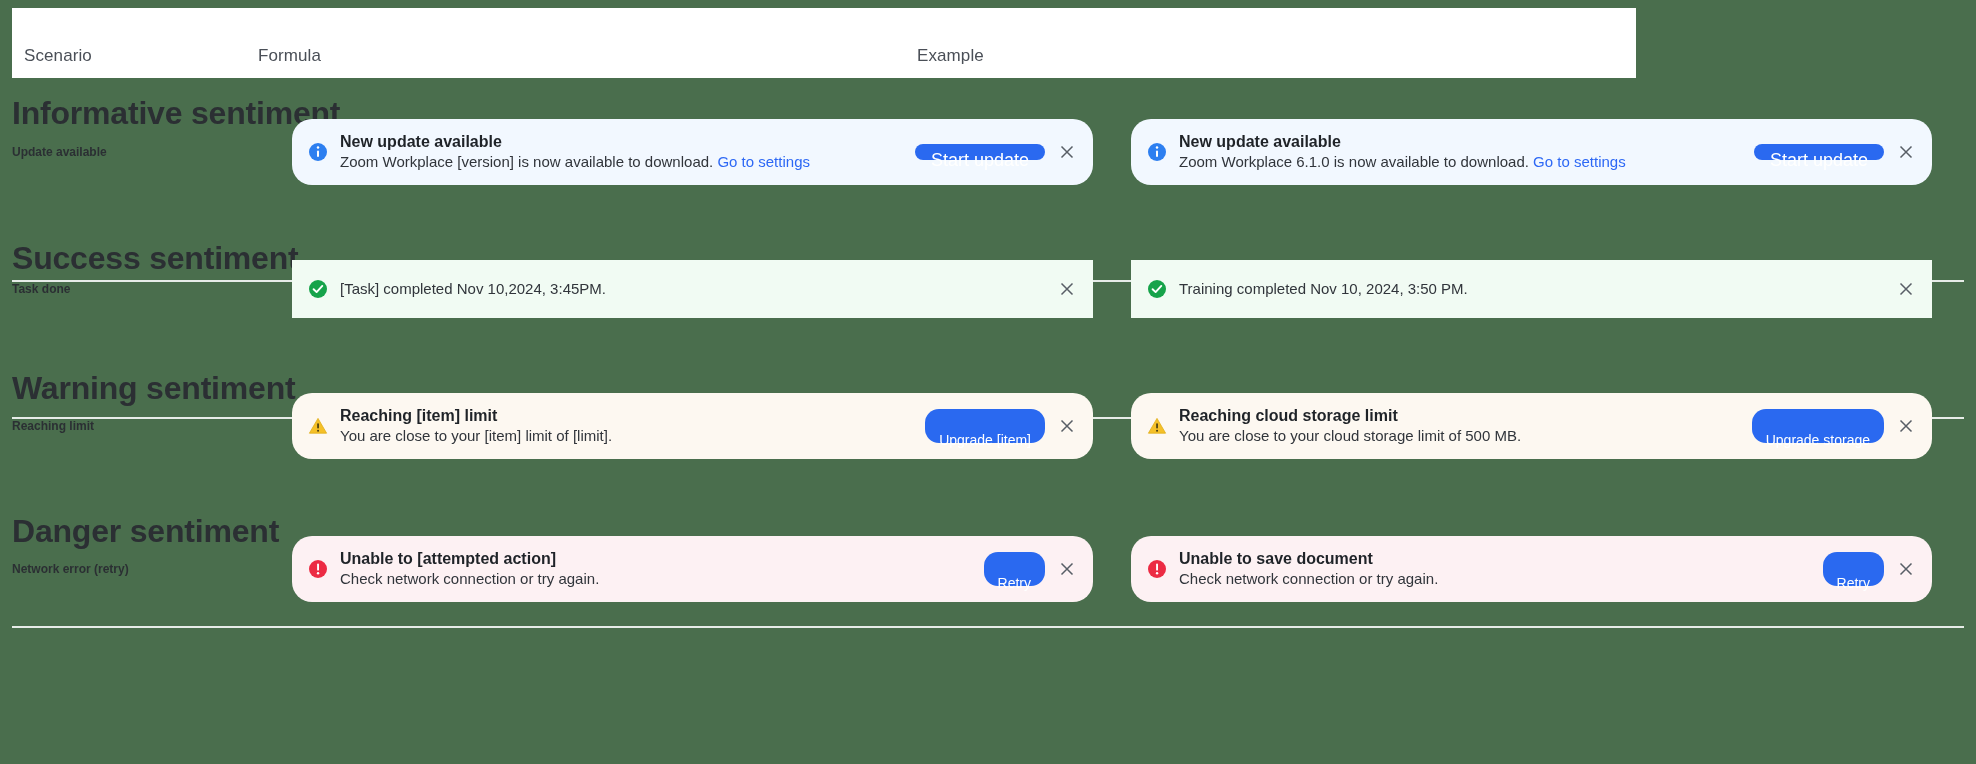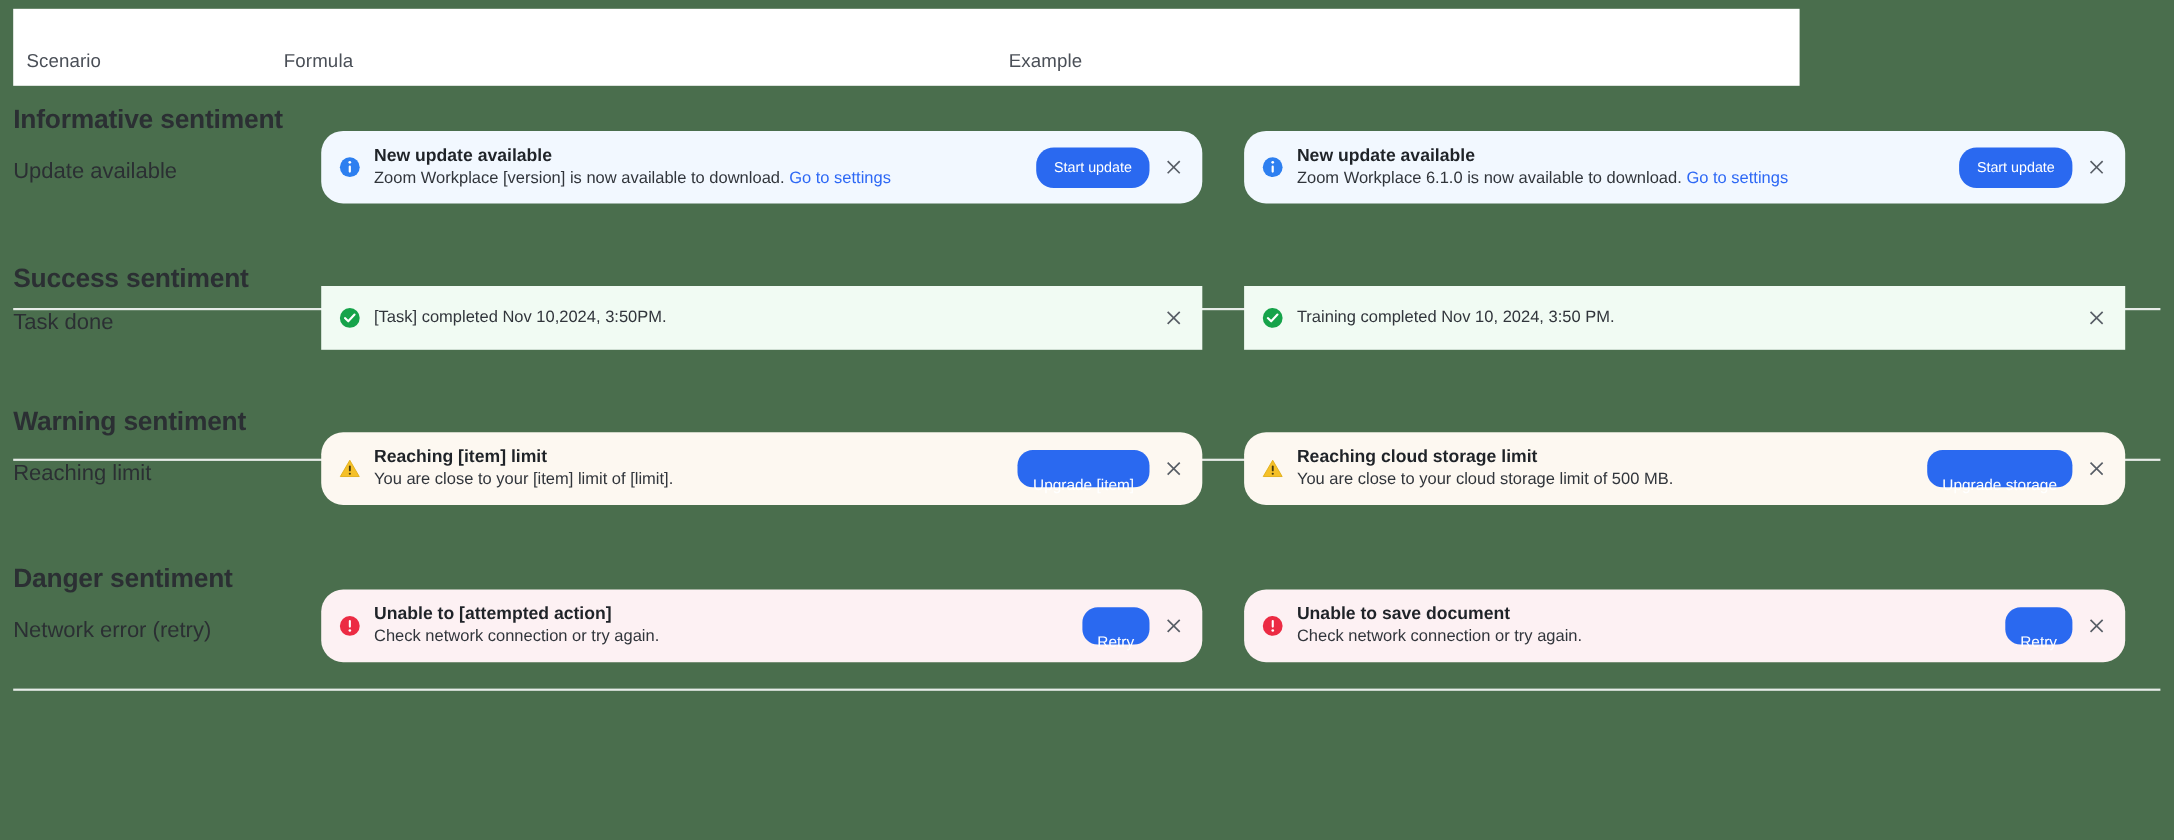--- a/index.html
+++ b/index.html
@@ -46,32 +46,33 @@
   .section-rule {
     position: absolute;
     left: 12px;
     width: 1952px;
     height: 2px;
     background: #e7ece8;
   }
   .section-title {
     position: absolute;
     left: 12px;
-    font-size: 24px;
+    font-size: 32px;
     font-weight: bold;
     color: #2b2f33;
     letter-spacing: -.2px;
     white-space: nowrap;
   }
   .row-label {
     position: absolute;
     left: 12px;
-    font-size: 20px;
+    font-size: 12px;
     color: #2b2f33;
     white-space: nowrap;
+    font-weight: bold;
   }
 
   
   .toast {
     position: absolute;
     box-sizing: border-box;
     display: flex;
     align-items: center;
     padding: 0 14px 0 16px;
     overflow: hidden;
@@ -129,24 +130,24 @@
     display: flex;
     align-items: center;
     gap: 10px;
     margin-left: 16px;
   }
   .btn {
     background: #2a69f0;
     color: #ffffff;
     border: none;
     border-radius: 16px;
-    height: 37px;
+    height: 16px;
     padding: 0 16px;
     font-family: "Liberation Sans", sans-serif;
-    font-size: 13px;
+    font-size: 18px;
     line-height: 32px;
     white-space: nowrap;
     cursor: pointer;
   }
   .btn.small { height: 28px; line-height: 28px; border-radius: 14px; padding: 17px 14px; font-size: 14px; }
   .close-btn {
     width: 24px;
     height: 24px;
     display: flex;
     align-items: center;
@@ -222,21 +223,21 @@
   <div class="row-label" style="top:282px">Task done</div>
 
   <div class="toast success one-line col-a" style="top:260px">
     <span class="toast-icon">
       <svg width="20" height="20" viewBox="0 0 20 20">
           <circle cx="10" cy="10" r="9" fill="#16a34a"></circle>
           <path d="M5.6 10.2 L8.6 13.1 L14.3 6.9" stroke="#fff" stroke-width="1.9" fill="none" stroke-linecap="round" stroke-linejoin="round"></path>
         </svg>
     </span>
     <div class="toast-body">
-      <div class="toast-single">[Task] completed Nov 10,2024, 3:50PM.</div>
+      <div class="toast-single">[Task] completed Nov 10,2024, 3:45PM.</div>
     </div>
     <div class="toast-actions">
       <button class="close-btn" aria-label="Dismiss">
         <svg width="18" height="18" viewBox="0 0 18 18">
             <path d="M3.5 3.5 L14.5 14.5 M14.5 3.5 L3.5 14.5" stroke="#585e66" stroke-width="1.5" fill="none"></path>
           </svg>
       </button>
     </div>
   </div>
 

